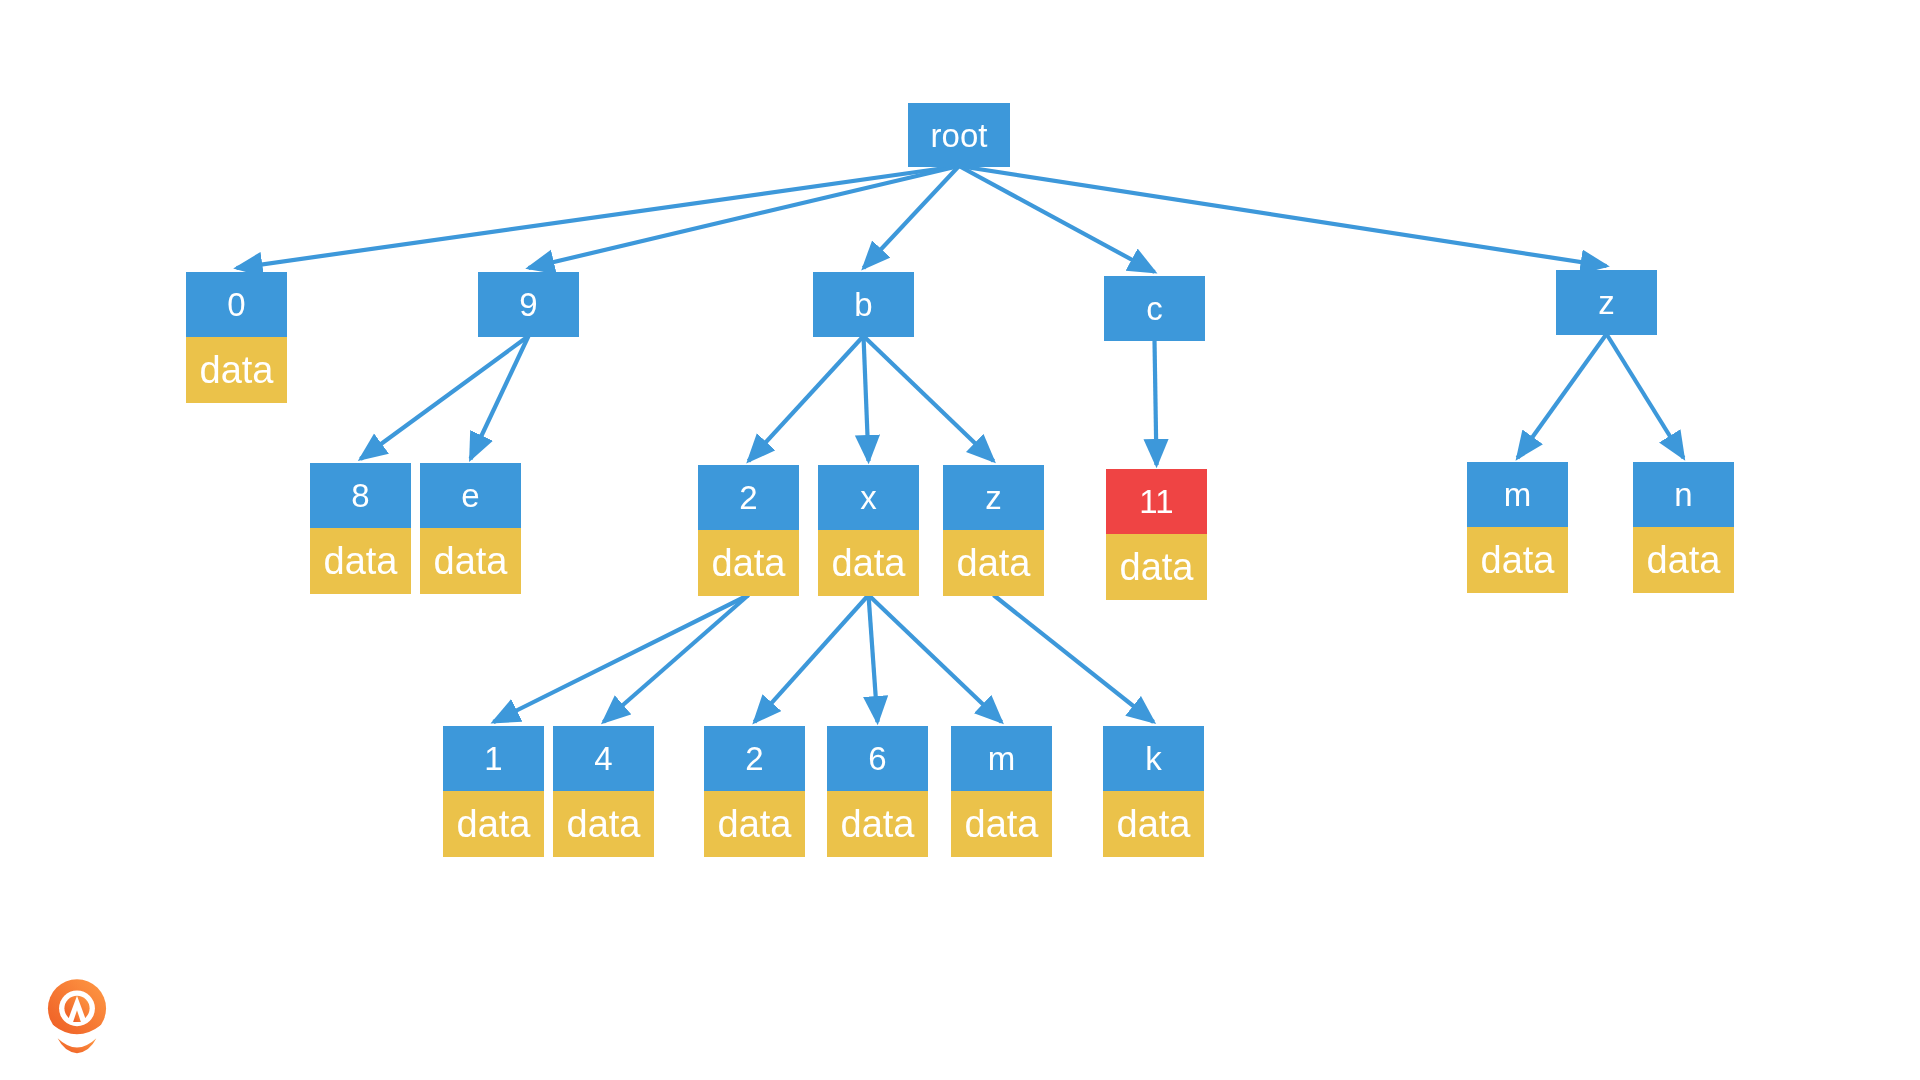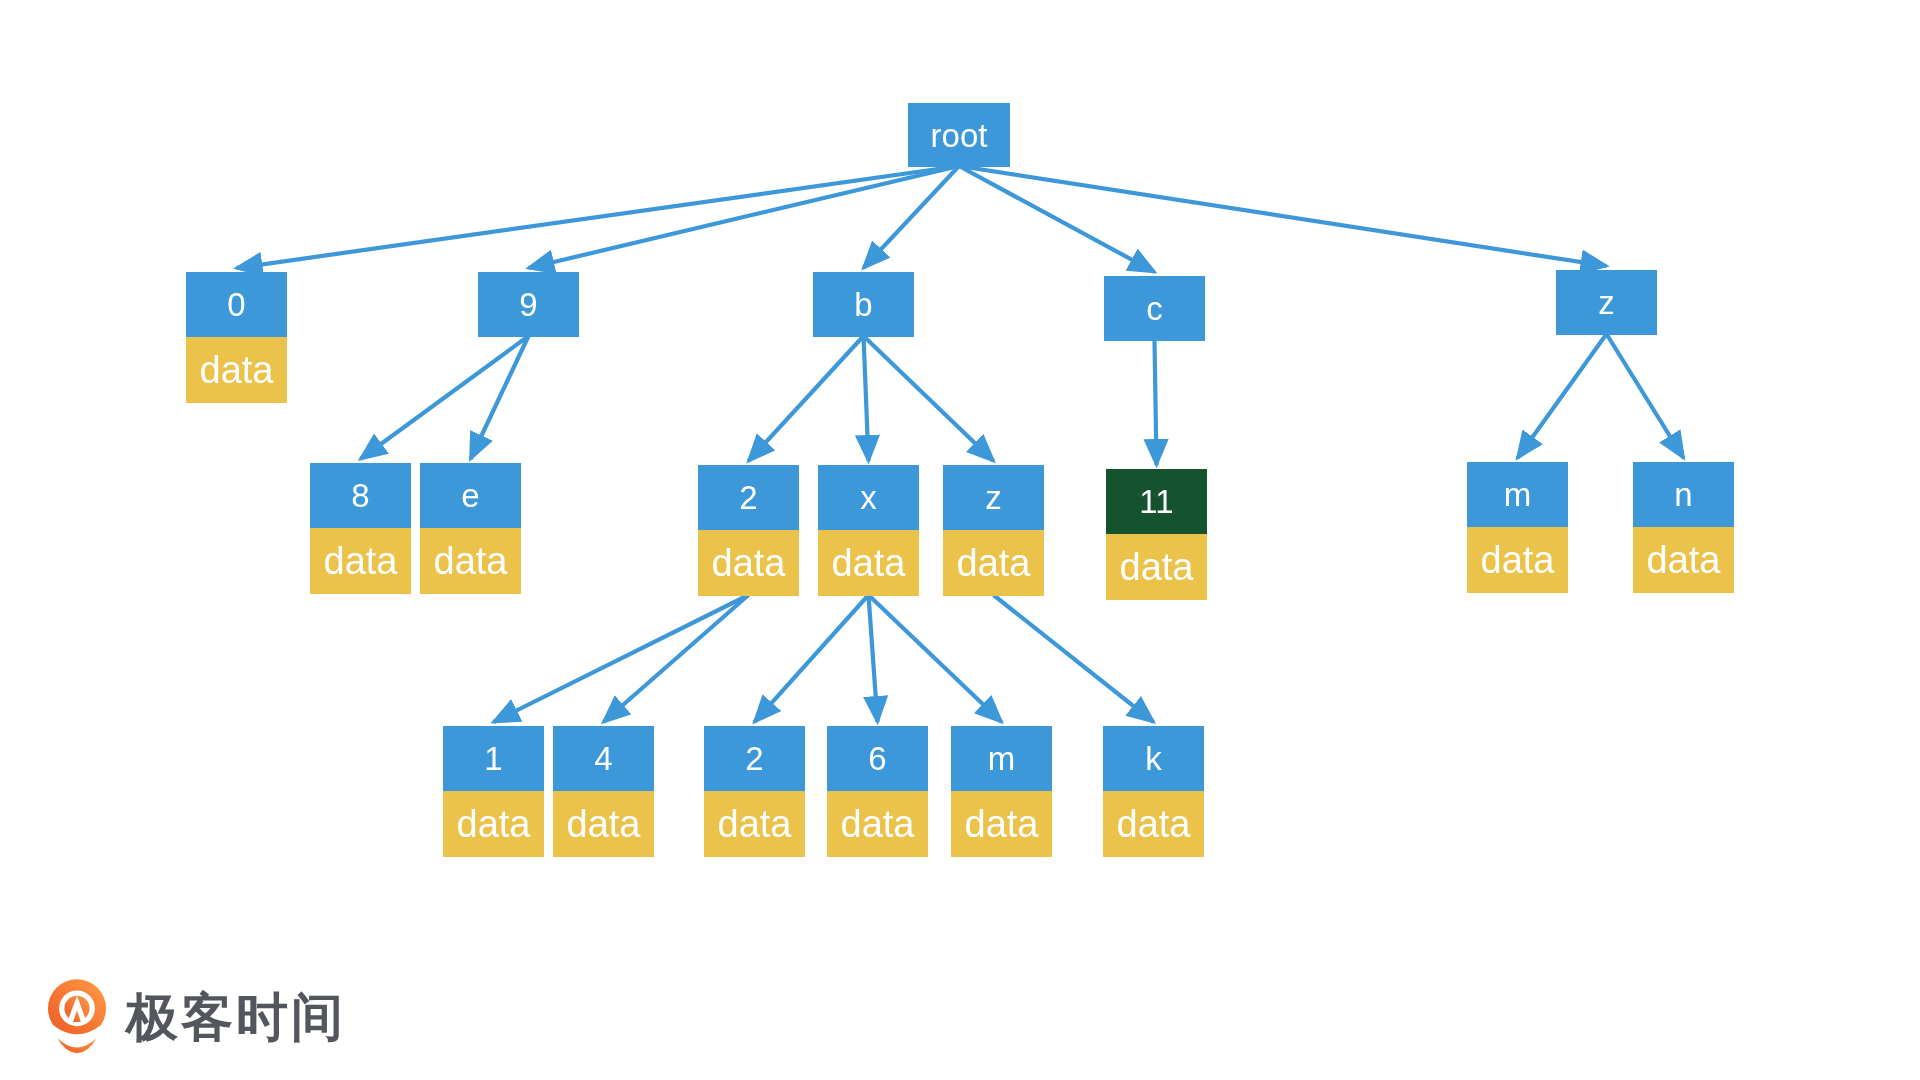--- a/index.html
+++ b/index.html
@@ -120,21 +120,21 @@
       </div>
       <div class="tree-node" style="left: 818px; top: 465px; width: 101px;">
         <div class="node-key" style="height: 65px; background: rgb(61, 152, 218); color: rgb(255, 255, 255);">x</div>
         <div class="node-data" style="height: 66px; background: rgb(235, 194, 74); color: rgb(255, 255, 255);">data</div>
       </div>
       <div class="tree-node" style="left: 943px; top: 465px; width: 101px;">
         <div class="node-key" style="height: 65px; background: rgb(61, 152, 218); color: rgb(255, 255, 255);">z</div>
         <div class="node-data" style="height: 66px; background: rgb(235, 194, 74); color: rgb(255, 255, 255);">data</div>
       </div>
       <div class="tree-node" style="left: 1106px; top: 469px; width: 101px;">
-        <div class="node-key" style="height: 65px; background: #14532d; color: rgb(255, 255, 255);">11</div>
+        <div class="node-key" style="height: 65px; background: #ef4444; color: rgb(255, 255, 255);">11</div>
         <div class="node-data" style="height: 66px; background: rgb(235, 194, 74); color: rgb(255, 255, 255);">data</div>
       </div>
       <div class="tree-node" style="left: 1467px; top: 462px; width: 101px;">
         <div class="node-key" style="height: 65px; background: rgb(61, 152, 218); color: rgb(255, 255, 255);">m</div>
         <div class="node-data" style="height: 66px; background: rgb(235, 194, 74); color: rgb(255, 255, 255);">data</div>
       </div>
       <div class="tree-node" style="left: 1633px; top: 462px; width: 101px;">
         <div class="node-key" style="height: 65px; background: rgb(61, 152, 218); color: rgb(255, 255, 255);">n</div>
         <div class="node-data" style="height: 66px; background: rgb(235, 194, 74); color: rgb(255, 255, 255);">data</div>
       </div>
@@ -173,16 +173,15 @@
         </linearGradient>
       </defs>
       <circle cx="32" cy="31" r="30" fill="url(#og)"></circle>
       <circle cx="32" cy="31" r="18.5" fill="#ffffff"></circle>
       <circle cx="32" cy="31" r="13" fill="url(#og)"></circle>
       <path d="M32,18 L42,45 L22,45 Z" fill="#ffffff"></path>
       <path d="M32,33 L36,45 L28,45 Z" fill="url(#og)"></path>
       <path d="M5,51 Q32,72 59,51" stroke="#ffffff" stroke-width="7" fill="none"></path>
       <path d="M12,62 Q32,81 52,62 Q45,76 32,77.5 Q19,76 12,62 Z" fill="url(#og)"></path>
     </svg>
-    <span class="logo-text">极客时间</span>
   </div>
 
 </div>
 
 </body></html>

